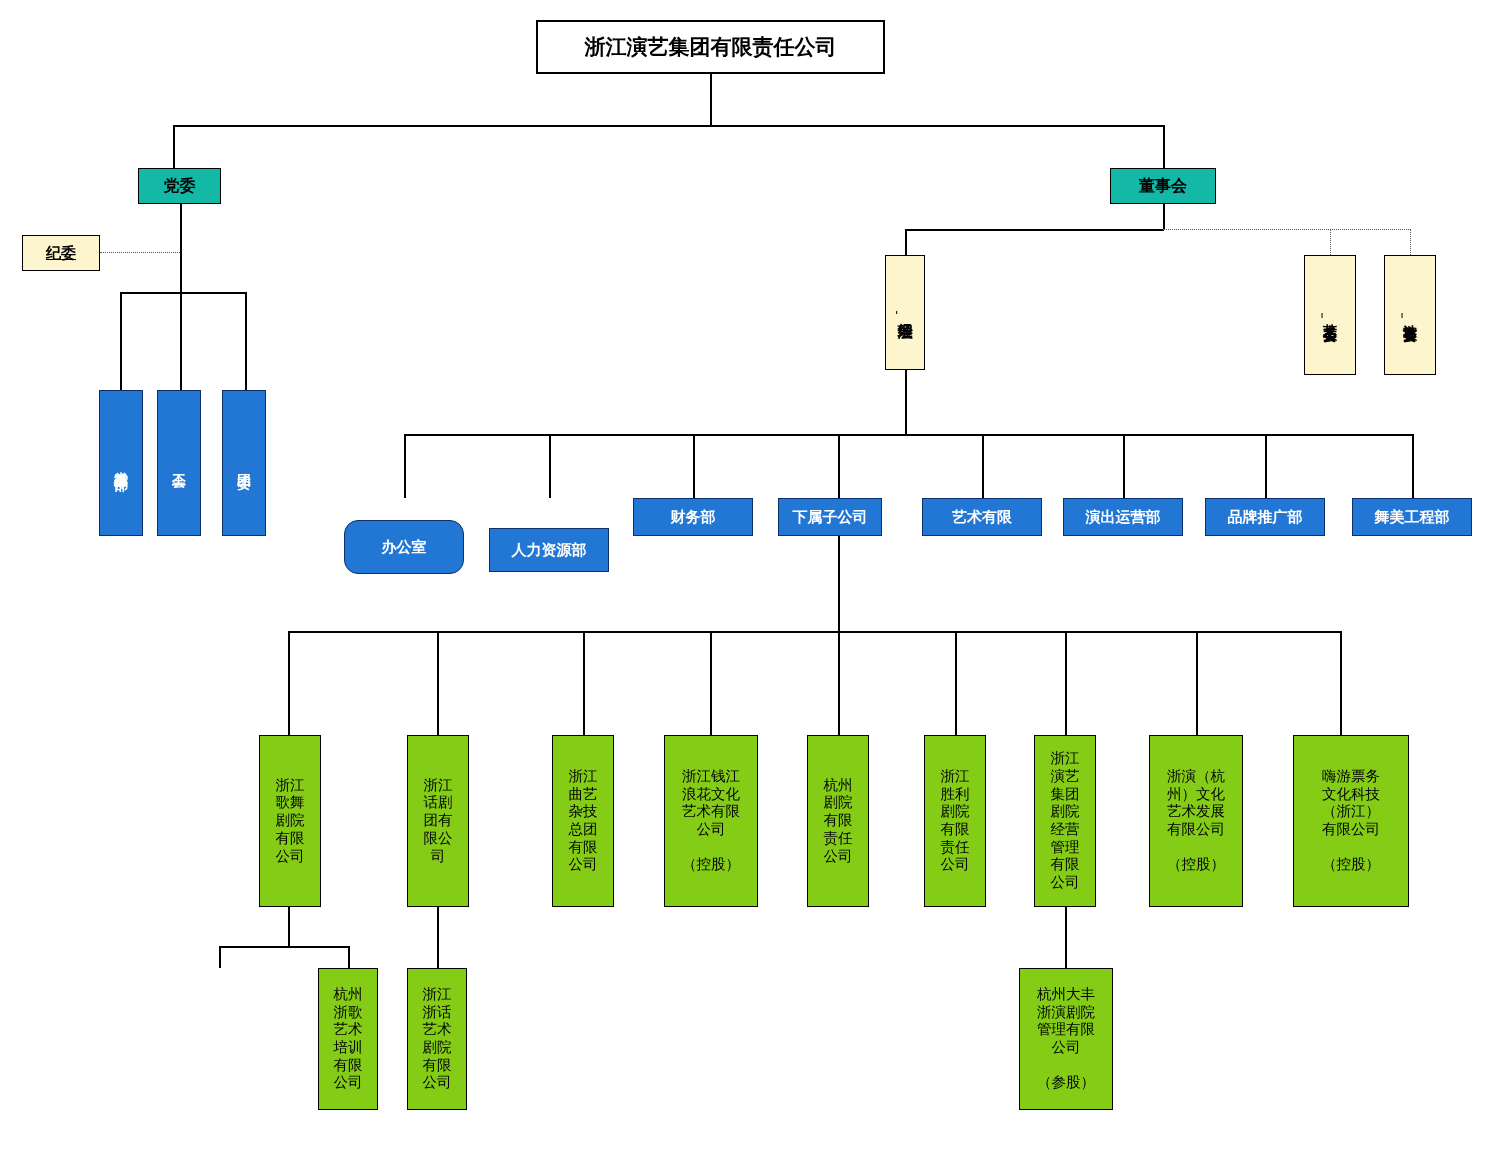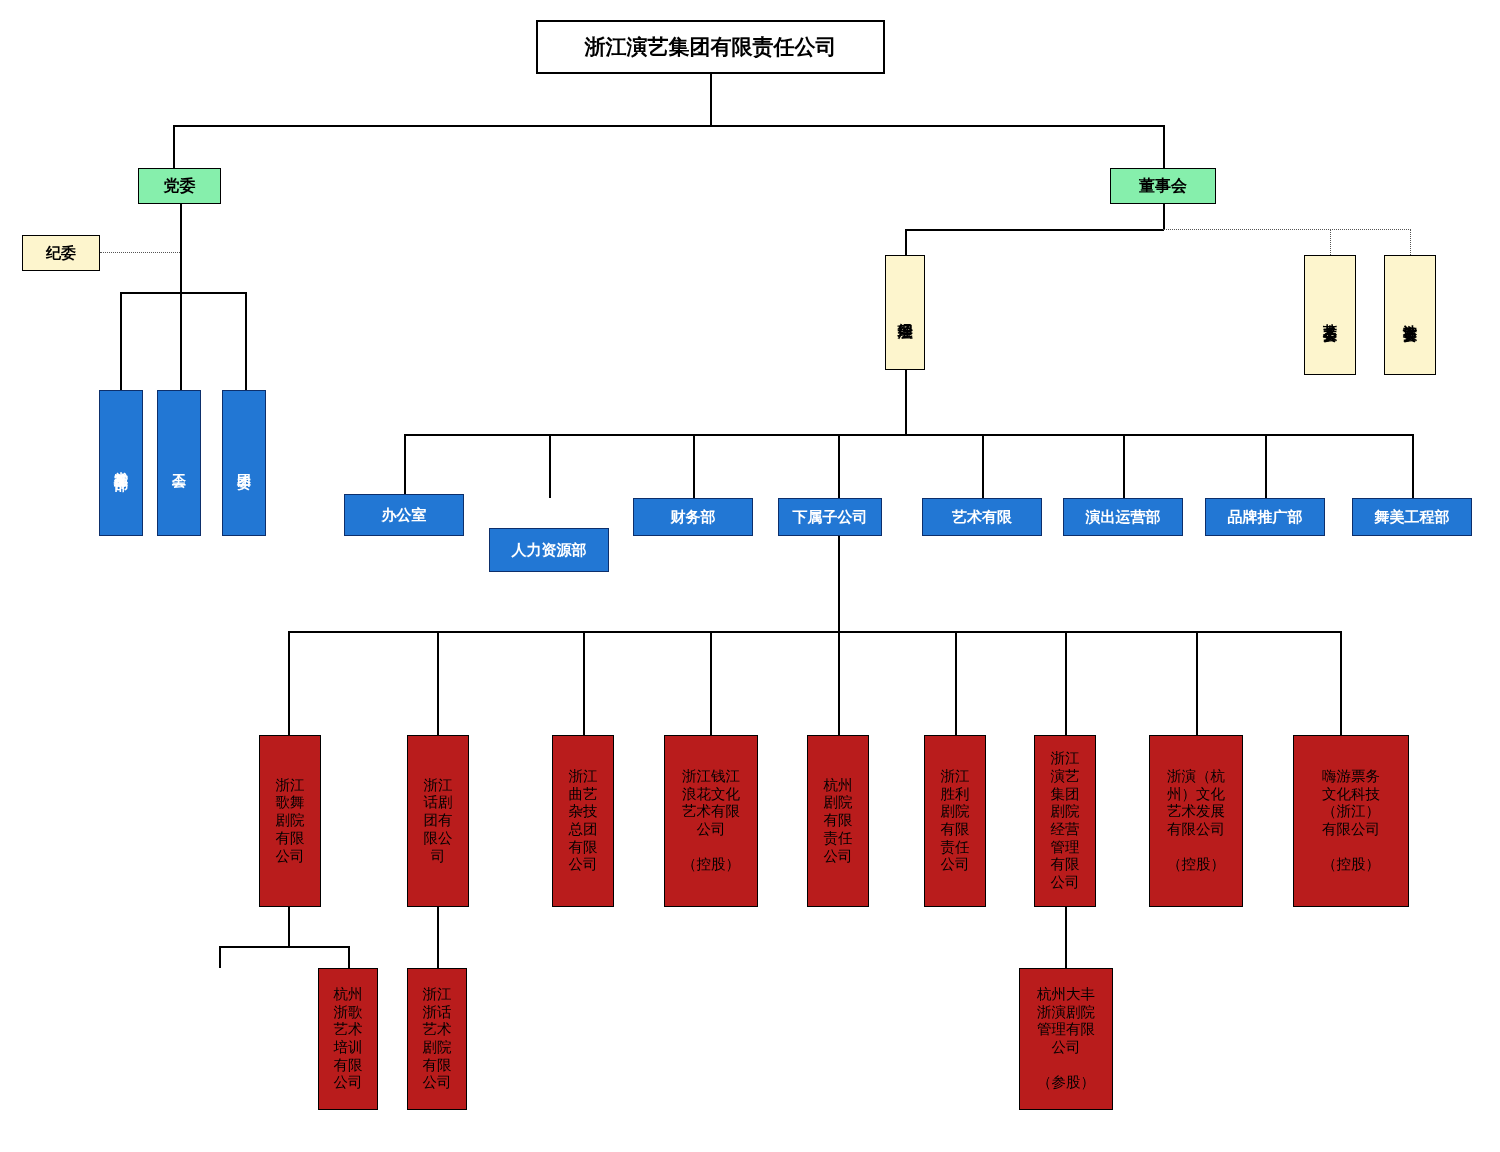--- a/index.html
+++ b/index.html
@@ -31,45 +31,46 @@
   .n-root {
     border: 2px solid #000000;
     background: #ffffff;
     color: #000000;
     font-weight: bold;
     font-size: 21px;
   }
   
   .n-plain {
     border: 1.5px solid #000000;
-    background: #86efac;
+    background: #14b8a6;
     color: #000000;
     font-weight: bold;
     font-size: 16px;
   }
   
   .n-cream {
     border: 1.5px solid #000000;
     background: #fdf5cd;
     color: #000000;
     font-weight: bold;
     font-size: 15px;
+    text-decoration: underline;
   }
   
   .n-blue {
     border: 1.5px solid #0d2f6b;
     background: #2277d4;
     color: #ffffff;
     font-weight: bold;
     font-size: 15px;
   }
   
   .n-sub {
     border: 1.5px solid #000000;
-    background: #b91c1c;
+    background: #84cc16;
     color: #000000;
     font-weight: normal;
     font-size: 14.5px;
     text-align: center;
   }
   
   .vert {
     writing-mode: vertical-rl;
     text-orientation: upright;
     letter-spacing: 1px;
@@ -168,21 +169,21 @@
   <div class="node n-cream vert" style="left:1304px; top:255px; width:52px; height:120px; font-size:14px;">艺术委员会</div>
 
   <div class="node n-cream vert" style="left:1384px; top:255px; width:52px; height:120px; font-size:14px;">审计委员会</div>
 
   <div class="node n-blue vert" style="left:99px; top:390px; width:44px; height:146px; font-size:14px;">党群工作部</div>
 
   <div class="node n-blue vert" style="left:157px; top:390px; width:44px; height:146px; font-size:14px;">工会</div>
 
   <div class="node n-blue vert" style="left:222px; top:390px; width:44px; height:146px; font-size:14px;">团委</div>
 
-  <div class="node n-blue" style="left:344px; top:494px; width:120px; height:42px;">办公室</div>
+  <div class="node n-blue" style="left:344px; top:520px; width:120px; height:54px;border-radius:14px;">办公室</div>
   <div class="node n-blue" style="left:489px; top:528px; width:120px; height:44px;">人力资源部</div>
   <div class="node n-blue" style="left:633px; top:498px; width:120px; height:38px;">财务部</div>
   <div class="node n-blue" style="left:778px; top:498px; width:104px; height:38px;">下属子公司</div>
   <div class="node n-blue" style="left:922px; top:498px; width:120px; height:38px;">艺术有限</div>
   <div class="node n-blue" style="left:1063px; top:498px; width:120px; height:38px;">演出运营部</div>
   <div class="node n-blue" style="left:1205px; top:498px; width:120px; height:38px;">品牌推广部</div>
   <div class="node n-blue" style="left:1352px; top:498px; width:120px; height:38px;">舞美工程部</div>
 
   <div class="node n-sub" style="left:259px; top:735px; width:62px; height:172px;">浙江
 歌舞

